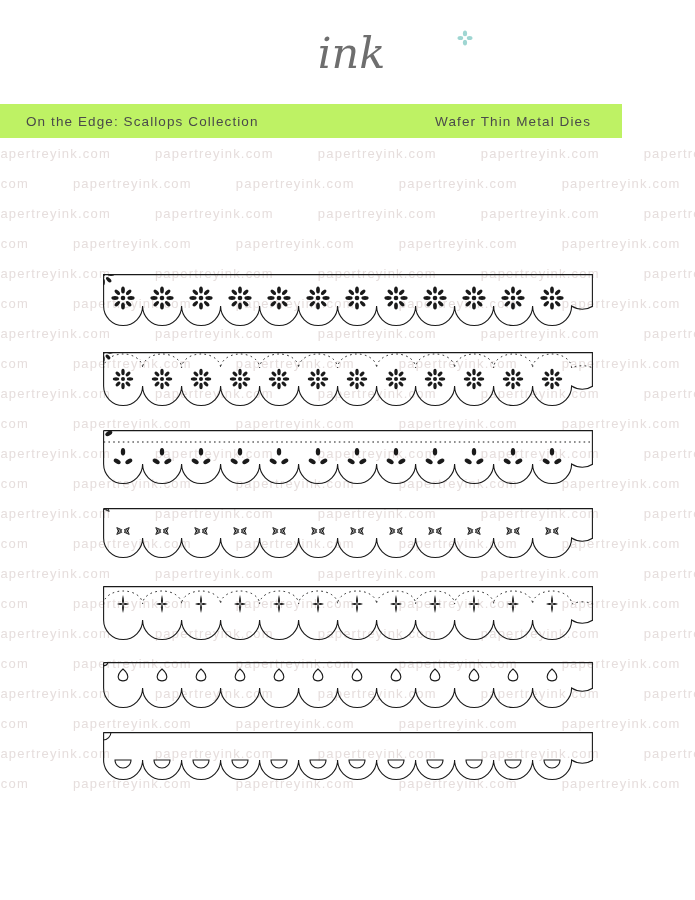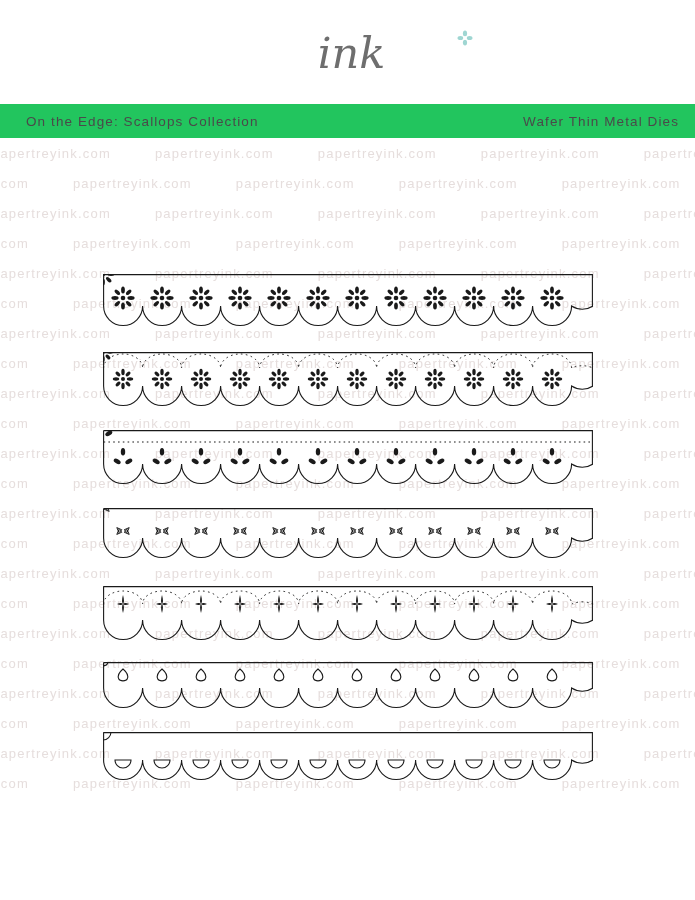--- a/index.html
+++ b/index.html
@@ -42,36 +42,36 @@
   .logo-flower {
     position: absolute;
     top: 30px; left: 457px;
     width: 16px; height: 16px;
   }
 
   
   .banner {
     position: absolute;
     top: 104px; left: 0;
-    width: 695px; height: 34px;
-    background: #22c55e;
+    width: 622px; height: 34px;
+    background: #bef264;
     display: flex;
     align-items: center;
   }
   .banner-left {
     position: absolute;
     left: 26px;
     font-size: 13.5px;
     letter-spacing: 1.1px;
     color: #4a4a4a;
     white-space: nowrap;
   }
   .banner-right {
     position: absolute;
-    right: 16px;
+    right: 31px;
     font-size: 13.5px;
     letter-spacing: 1.1px;
     color: #4a4a4a;
     white-space: nowrap;
   }
 
   
   .watermarks {
     position: absolute;
     top: 146px; left: 0;

